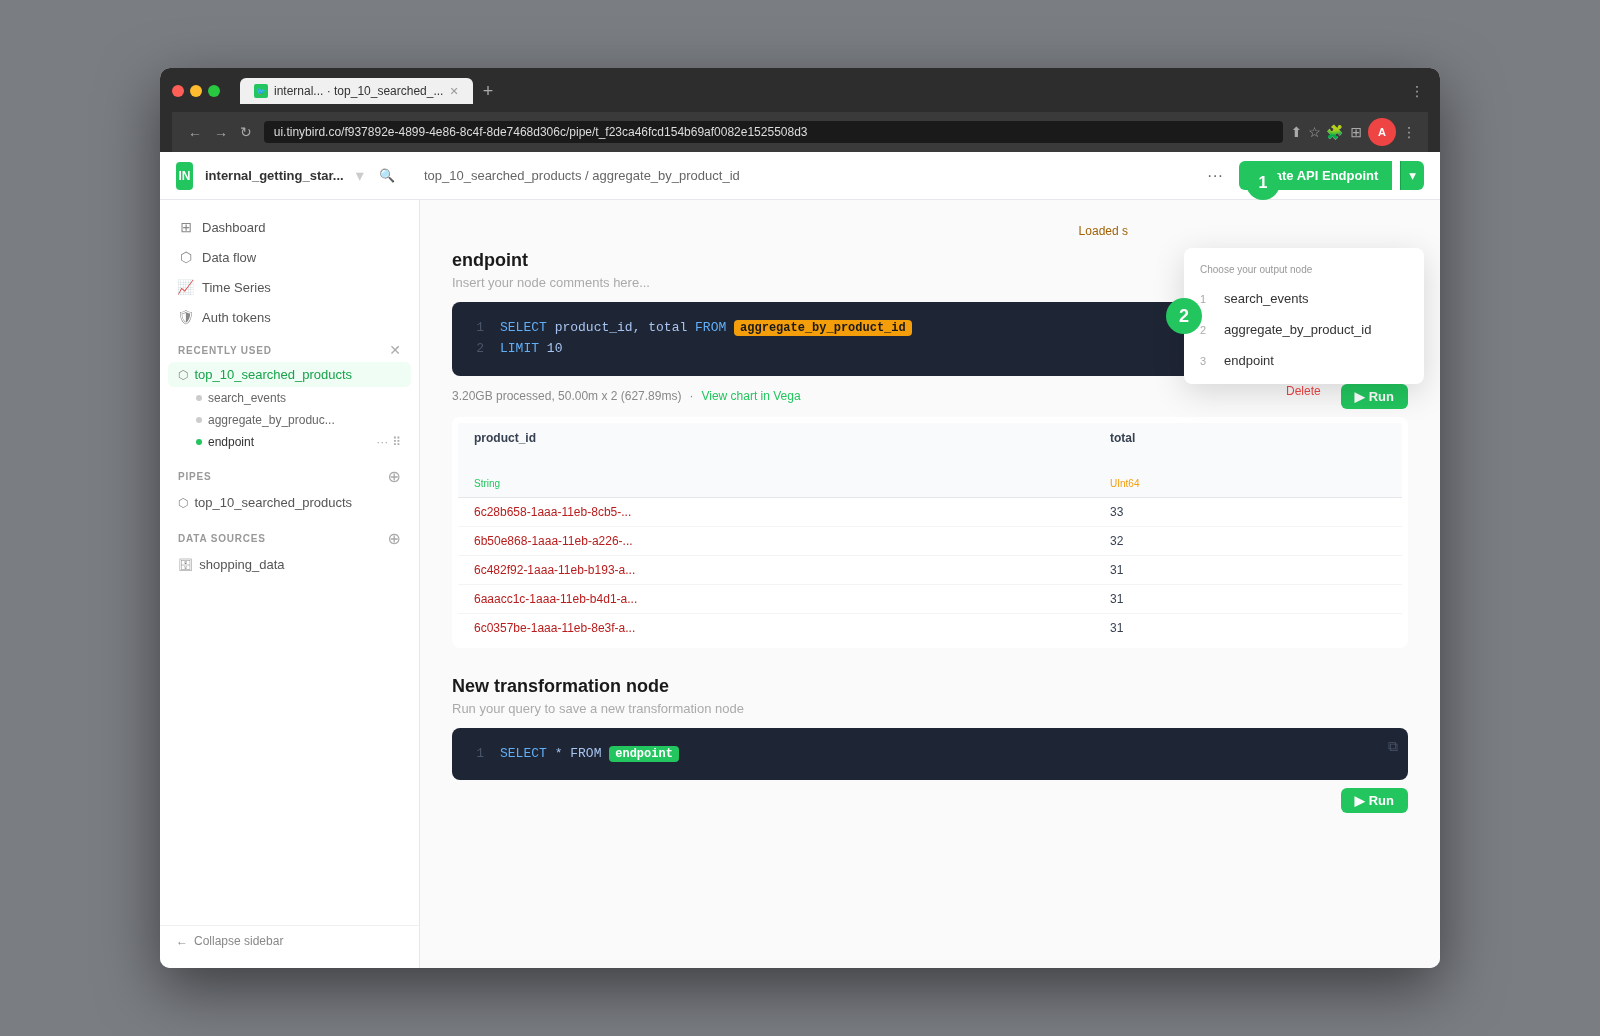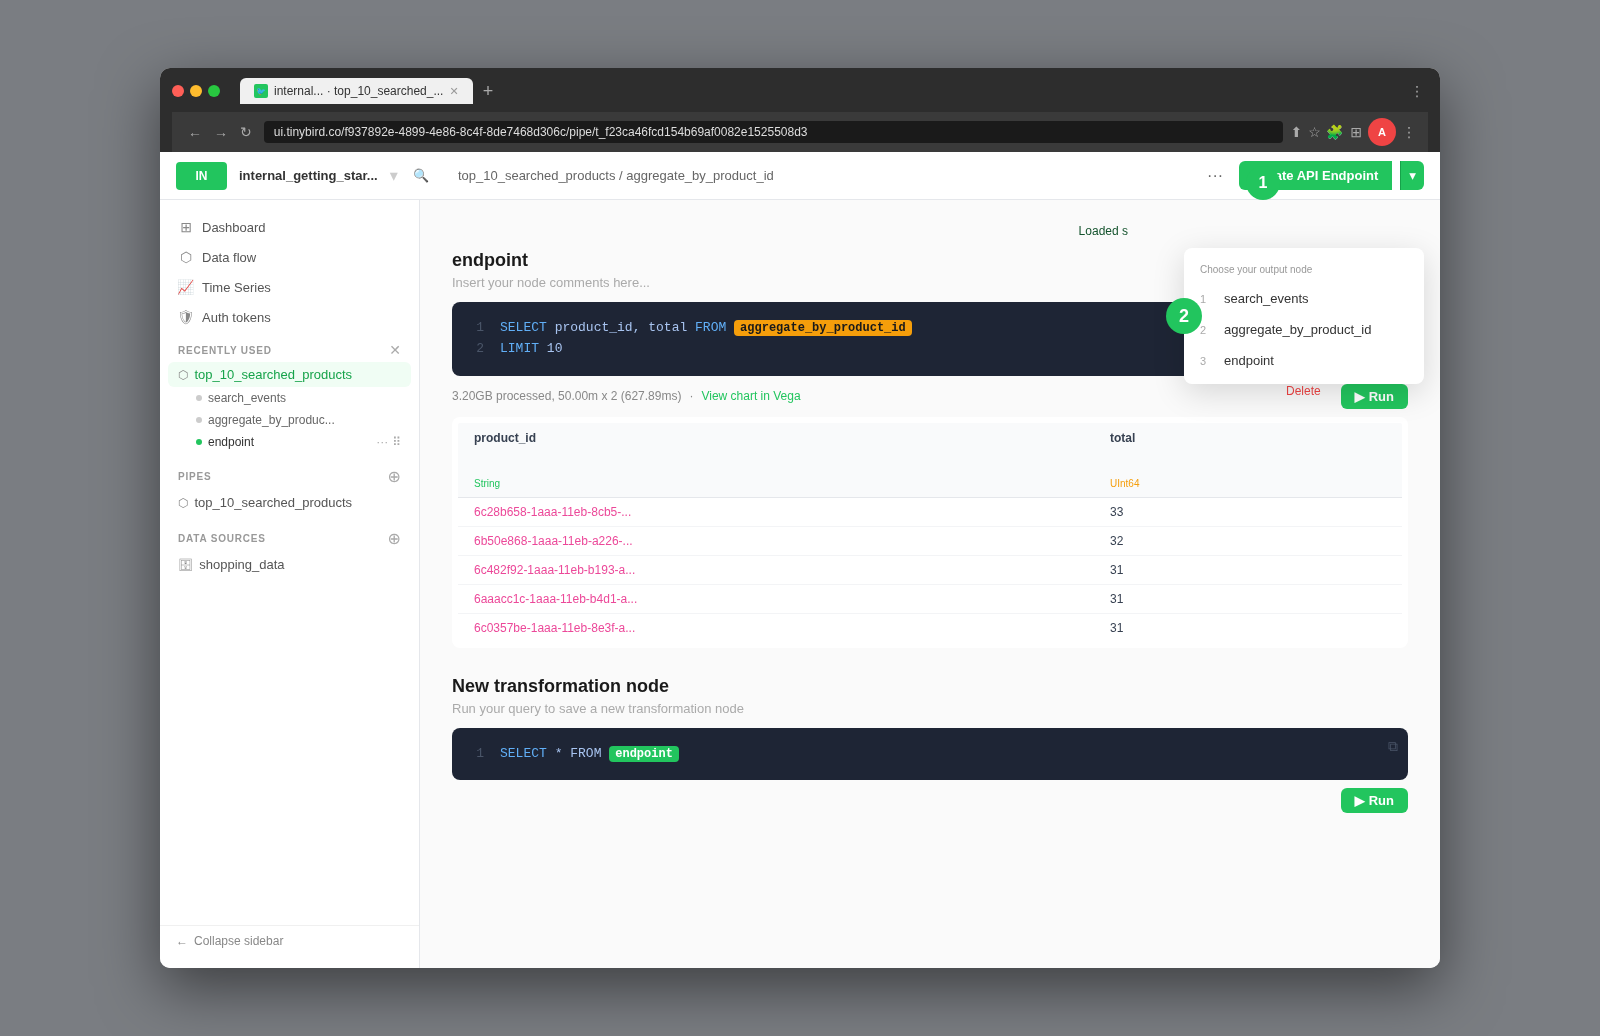--- a/index.html
+++ b/index.html
@@ -193,21 +193,21 @@
       padding: 0 16px;
       height: 48px;
       display: flex;
       align-items: center;
       gap: 12px;
       position: relative;
       z-index: 10;
     }
 
     .org-badge {
-      width: 51px;
+      width: 17px;
       height: 28px;
       background: #22c55e;
       border-radius: 4px;
       display: flex;
       align-items: center;
       justify-content: center;
       color: white;
       font-size: 12px;
       font-weight: bold;
     }
@@ -390,21 +390,21 @@
       flex: 1;
       overflow-y: auto;
       background: #fafafa;
       padding: 24px 32px;
       position: relative;
     }
 
     .loaded-info {
       text-align: right;
       font-size: 12px;
-      color: #14532d;
+      color: #a16207;
       margin-bottom: 16px;
     }
 
     
     .node-section {
       margin-bottom: 28px;
     }
 
     .node-title {
       font-size: 18px;
@@ -550,21 +550,21 @@
       color: #22c55e;
       display: block;
       margin-top: 33px;
     }
 
     .col-type.uint { color: #f59e0b; }
 
     .results-table td {
       padding: 7px 16px;
       font-size: 12px;
-      color: #ec4899;
+      color: #b91c1c;
       border-bottom: 1px solid #f3f4f6;
     }
 
     .results-table td.num-col {
       color: #374151;
     }
 
     
     .dropdown-overlay {
       position: absolute;

